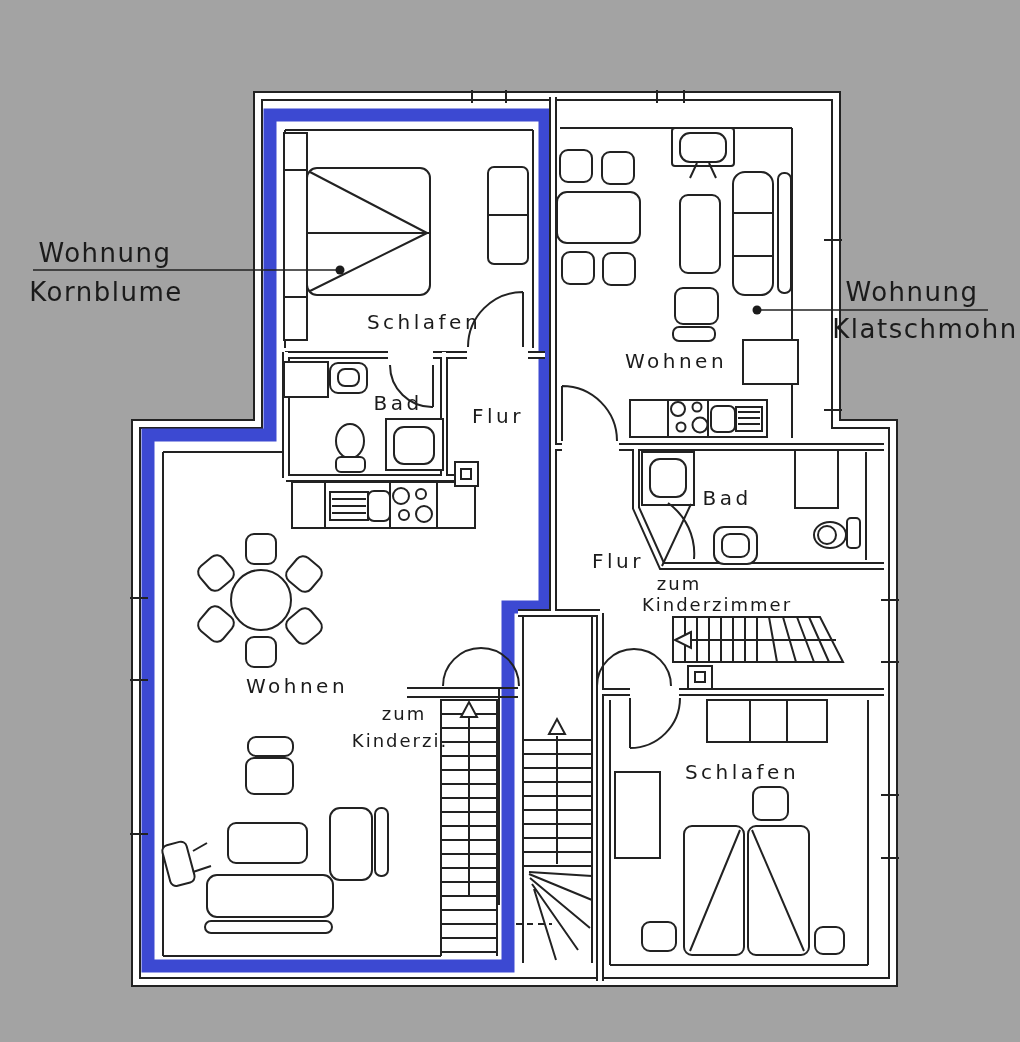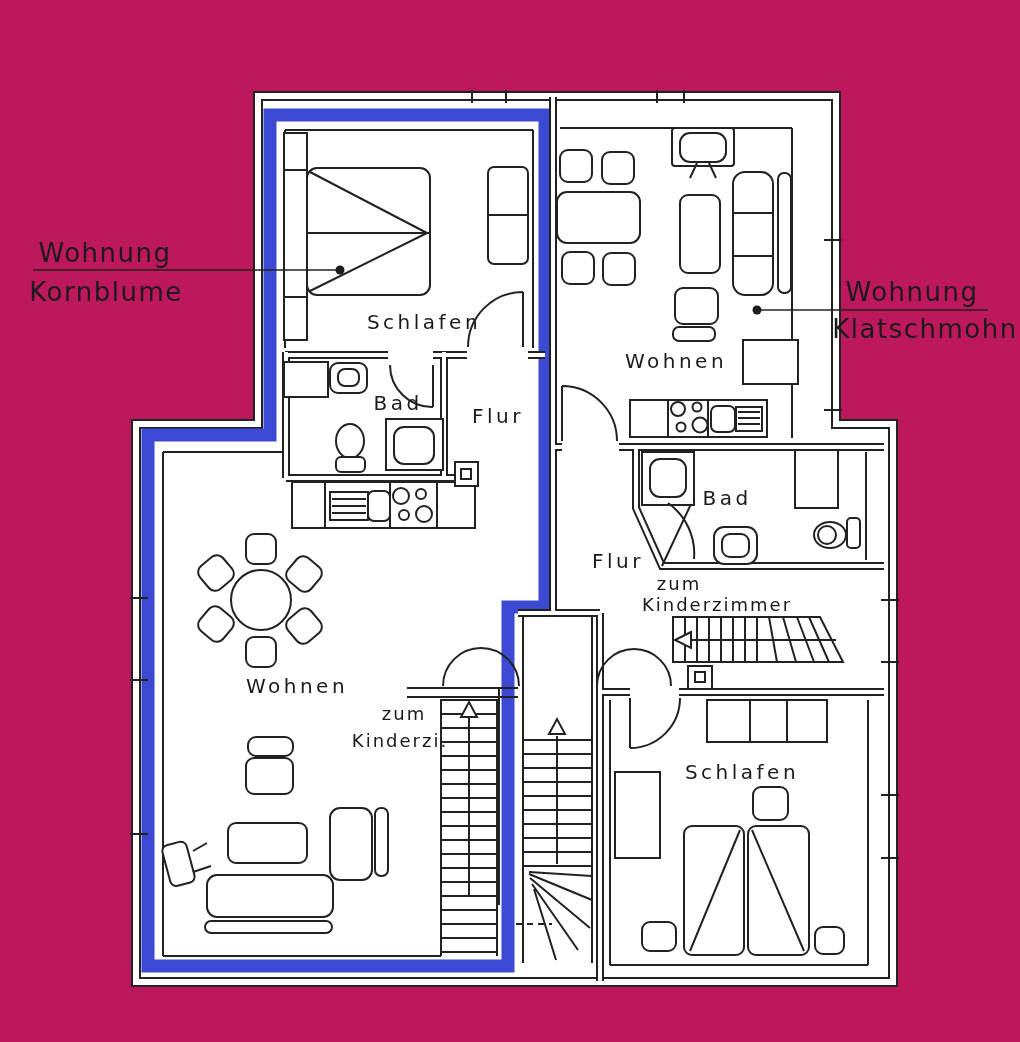--- a/index.html
+++ b/index.html
@@ -1,16 +1,16 @@
 <!DOCTYPE html>
 <html style="--blue: #3c49d2;"><head>
 <meta charset="utf-8">
 <style>
   html,body{margin:0;padding:0;background:#fafaf8;}
-  .stage{width:1020px;height:1042px;position:relative;background:#be185d;}
+  .stage{width:1020px;height:1042px;position:relative;background:#a3a3a3;}
   svg{display:block}
   .shell-o{fill:#ffffff;stroke:#222;stroke-width:10;stroke-linejoin:miter}
   .shell-i{fill:none;stroke:#fff;stroke-width:6;stroke-linejoin:miter}
   .w8{fill:none;stroke:#222;stroke-width:8}
   .w4{fill:none;stroke:#fff;stroke-width:4}
   .ln{fill:none;stroke:#222;stroke-width:2;stroke-linecap:butt}
   .ln15{fill:none;stroke:#222;stroke-width:1.6}
   .fw{fill:#fff;stroke:#222;stroke-width:2}
   .blue{fill:none;stroke:var(--blue,#3c49d2);stroke-width:13;stroke-linejoin:miter}
   .dot{fill:#1b1b1b;stroke:none}

